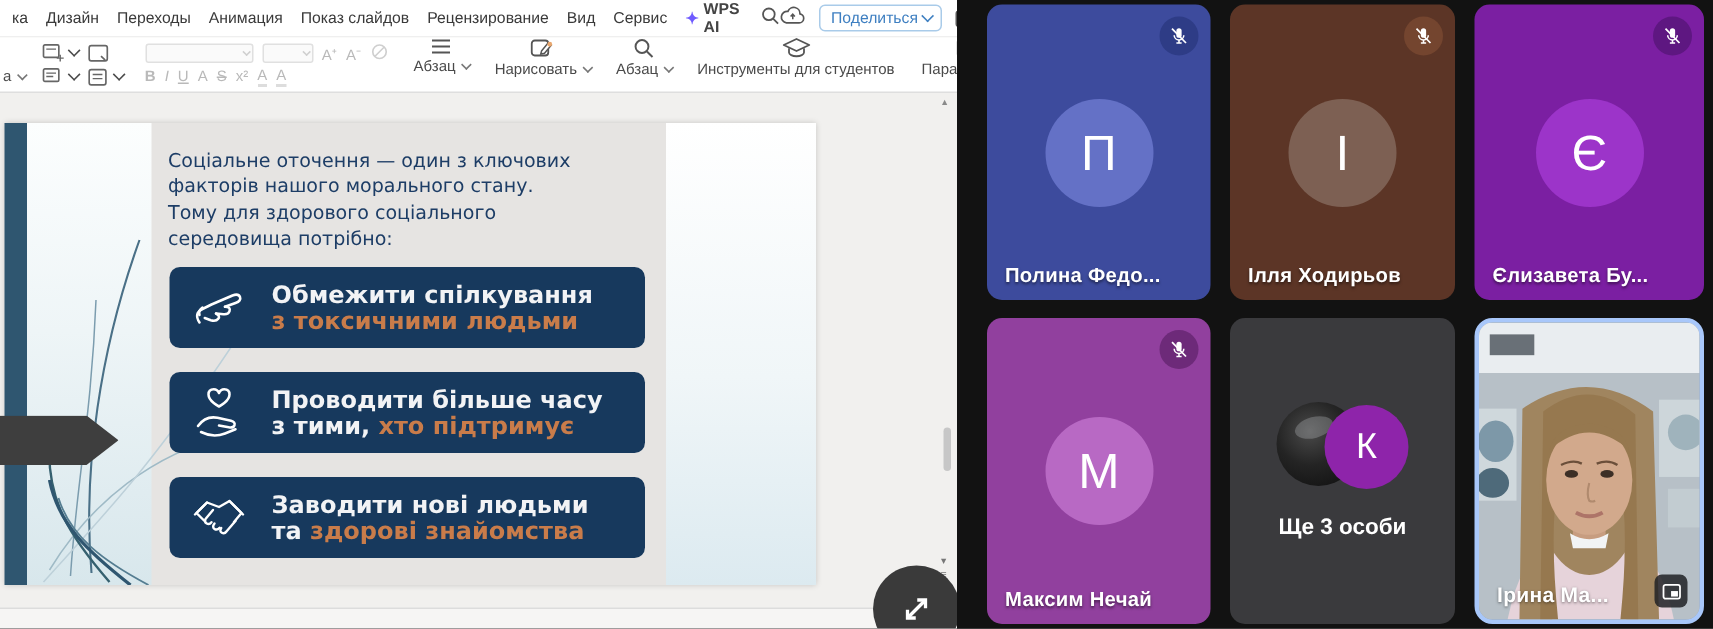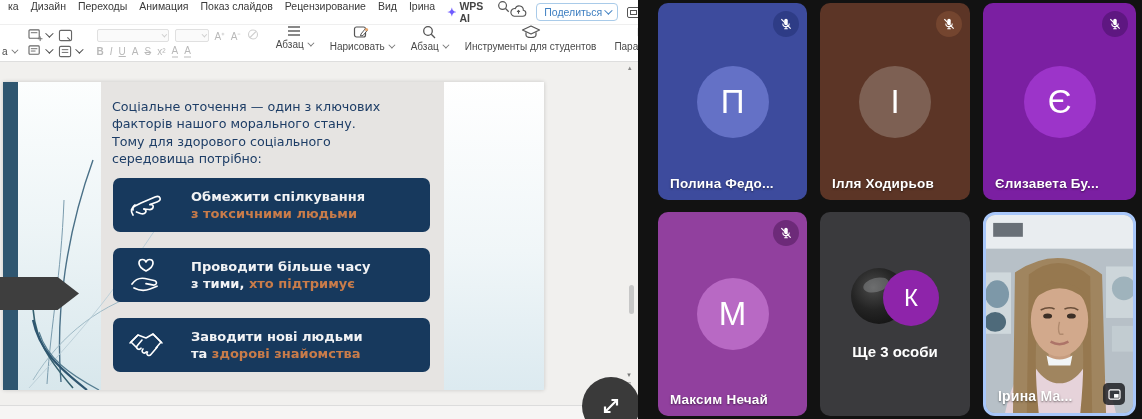--- a/index.html
+++ b/index.html
@@ -2,21 +2,21 @@
 <html><head>
 <meta charset="utf-8">
 <style>
   * { margin:0; padding:0; box-sizing:border-box; }
   html,body { width:1142px; height:419px; overflow:hidden; background:#121212; }
   body { font-family:"Liberation Sans", sans-serif; }
   .app { position:relative; width:1142px; height:419px; }
 
   
   .editor { position:absolute; left:0; top:0; width:638px; height:419px; background:#f1f0ee; }
-  .menubar { height:25px; background:#fff; display:flex; font-size:10.5px;
+  .menubar { height:25px; background:#fff; display:flex; align-items:center; font-size:10.5px;
              color:#3a3a3a; padding-left:2px; border-bottom:1px solid #efefef; }
   .menu-item { padding:0 6px; cursor:default; white-space:nowrap; }
   .wps-ai { display:flex; align-items:center; gap:3px; padding:0 6px; color:#444; font-weight:bold; }
   .spark { color:#6f5bff; font-size:11px; }
   .mb-sep { width:1px; height:14px; background:#e2e2e2; margin:0 4px; }
   .menu-right { margin-left:auto; display:flex; align-items:center; gap:9px; padding-right:7px; }
   .share-btn { border:1px solid #a9cbe9; color:#3e7fc1; border-radius:4px; font-size:10.5px;
                padding:2px 7px; display:flex; align-items:center; gap:2px; background:#fff; }
   .caret { width:6px; height:6px; border-right:1.4px solid currentColor; border-bottom:1.4px solid currentColor;
            transform:rotate(45deg) translateY(-2px); display:inline-block; }
@@ -51,22 +51,22 @@
   .slide-left { position:absolute; left:15px; top:0; width:83px; height:100%;
                 background:linear-gradient(180deg,#fcfefe 0%, #eef5f7 45%, #d8e7ec 100%); }
   .slide-right { position:absolute; right:0; top:0; width:100px; height:100%;
                  background:linear-gradient(180deg,#ffffff 0%, #f0f6f8 55%, #dceaf0 100%); }
   .slide-title { position:absolute; left:109px; top:16px; font-family:"DejaVu Sans", sans-serif;
                  font-weight:normal; font-size:12.7px; line-height:17.3px; color:#1d3d66; }
   .slide-title div { white-space:nowrap; }
   .sbox { position:absolute; left:110px; width:317px; height:54px; border-radius:7px;
           display:flex; align-items:center; background:#17395d; }
   .sbox .bicon { width:40px; height:40px; margin-left:13px; flex:none; }
-  .sbox .texts { margin-left:25px; font-family:"DejaVu Sans", sans-serif; font-weight:bold;
-                 font-size:13px; line-height:17px; white-space:nowrap; }
+  .sbox .texts { margin-left:15px; font-family:"DejaVu Sans", sans-serif; font-weight:bold;
+                 font-size:16px; line-height:17px; white-space:nowrap; }
   .tw { color:#f2f3f5; } .to { color:#c97c4a; }
   .deco-arrow { position:absolute; left:0; top:215px; width:79px; height:33px; background:#3e3e3e;
                 clip-path:polygon(0 0, 73% 0, 100% 50%, 73% 100%, 0 100%); }
   .vthumb { position:absolute; left:629px; top:223px; width:5px; height:29px; border-radius:3px; background:#c7c7c7; }
   .varr-top { position:absolute; left:628px; top:2px; color:#8a8a8a; font-size:7px; }
   .vnav { position:absolute; left:627px; top:308px; color:#777; font-size:7px; line-height:9px; text-align:center; }
   .statusline { position:absolute; left:0; top:343px; width:638px; height:14px; border-top:1px solid #dcdcdc; background:#f6f5f4; }
   .fab { position:absolute; left:582px; top:315px; width:58px; height:58px; border-radius:50%;
          background:#3a3a3a; display:flex; align-items:center; justify-content:center; }
 
@@ -104,21 +104,21 @@
   <div class="editor">
 
     <div class="menubar">
       <span class="menu-item">ка</span>
       <span class="menu-item">Дизайн</span>
       <span class="menu-item">Переходы</span>
       <span class="menu-item">Анимация</span>
       <span class="menu-item">Показ слайдов</span>
       <span class="menu-item">Рецензирование</span>
       <span class="menu-item">Вид</span>
-      <span class="menu-item">Ірина</span>
+      <span class="menu-item">Сервис</span>
       <span class="wps-ai">
         <span class="spark">✦</span>
         <span>WPS AI</span>
       </span>
       <span class="mb-sep"></span>
       <span>
         <svg width="13" height="13" viewBox="0 0 14 14">
             <circle cx="6" cy="6" r="4.2" fill="none" stroke="#555" stroke-width="1.3"></circle>
             <line x1="9.2" y1="9.2" x2="12.6" y2="12.6" stroke="#555" stroke-width="1.3"></line>
           </svg>

